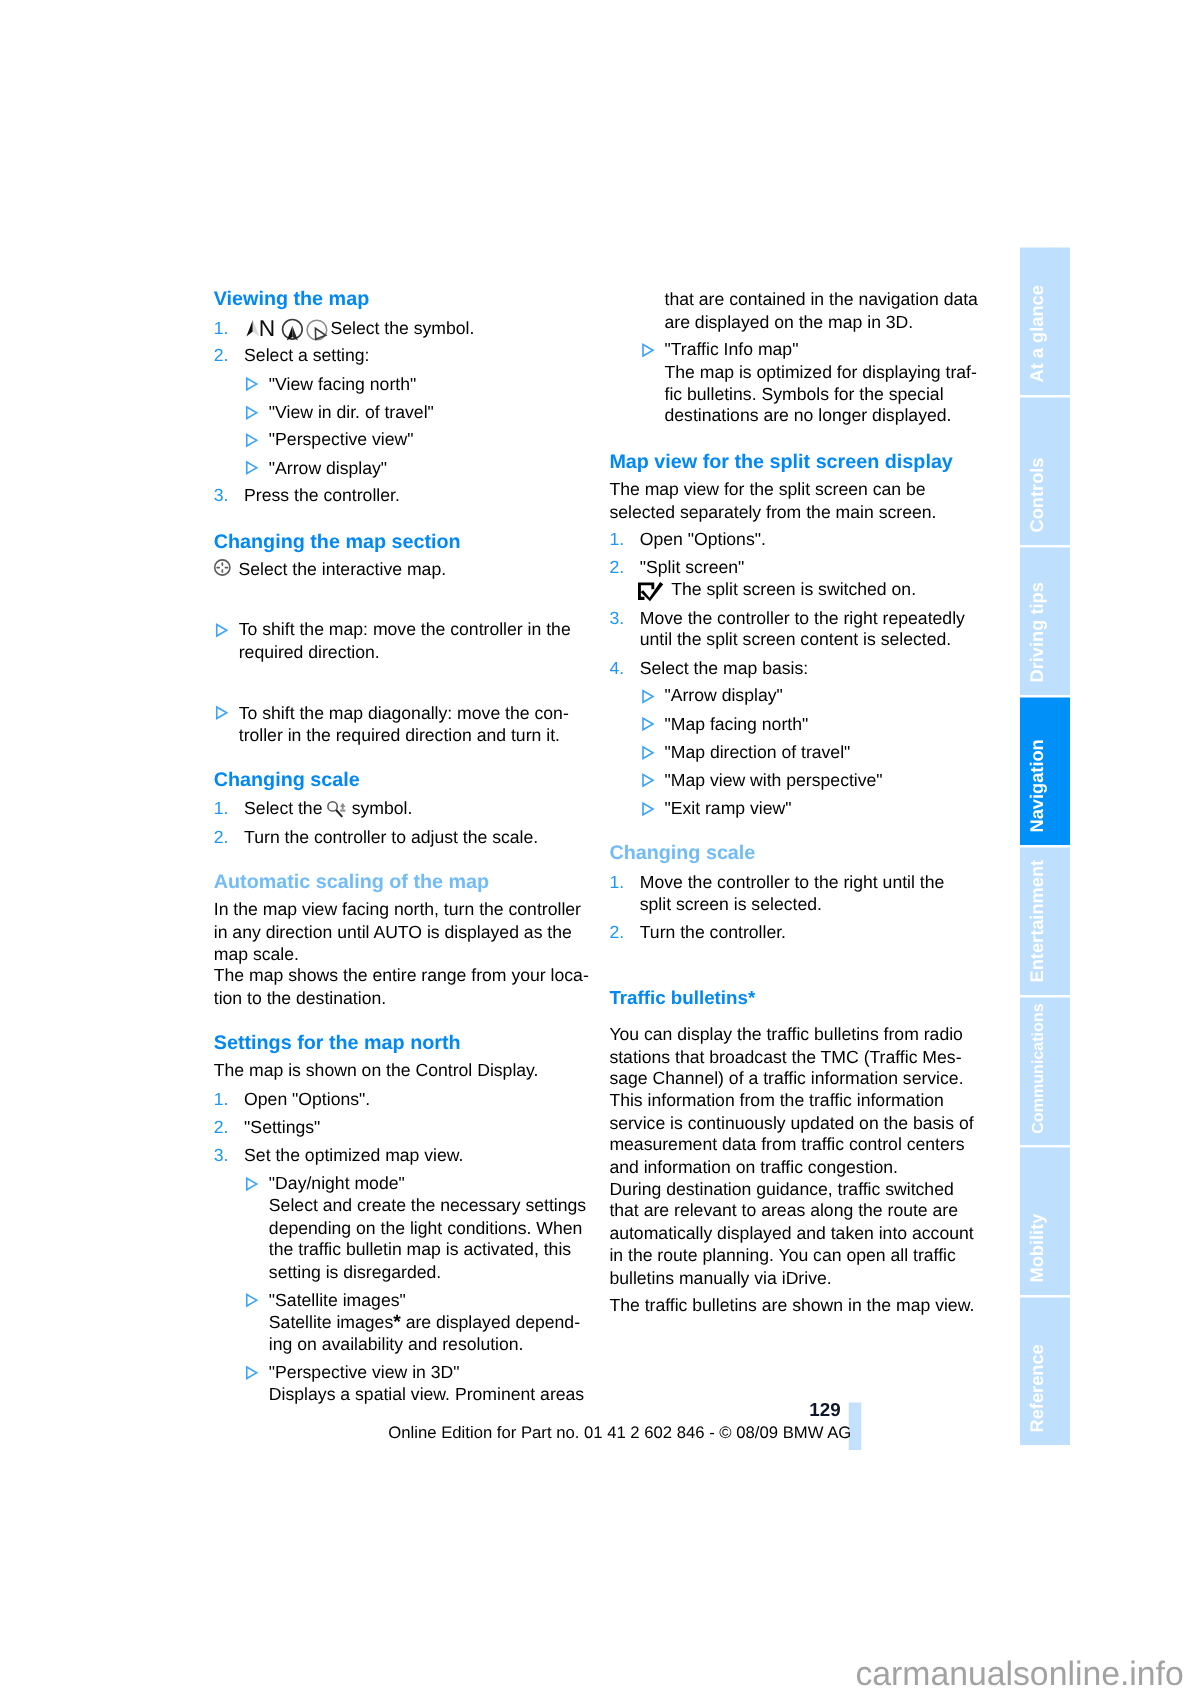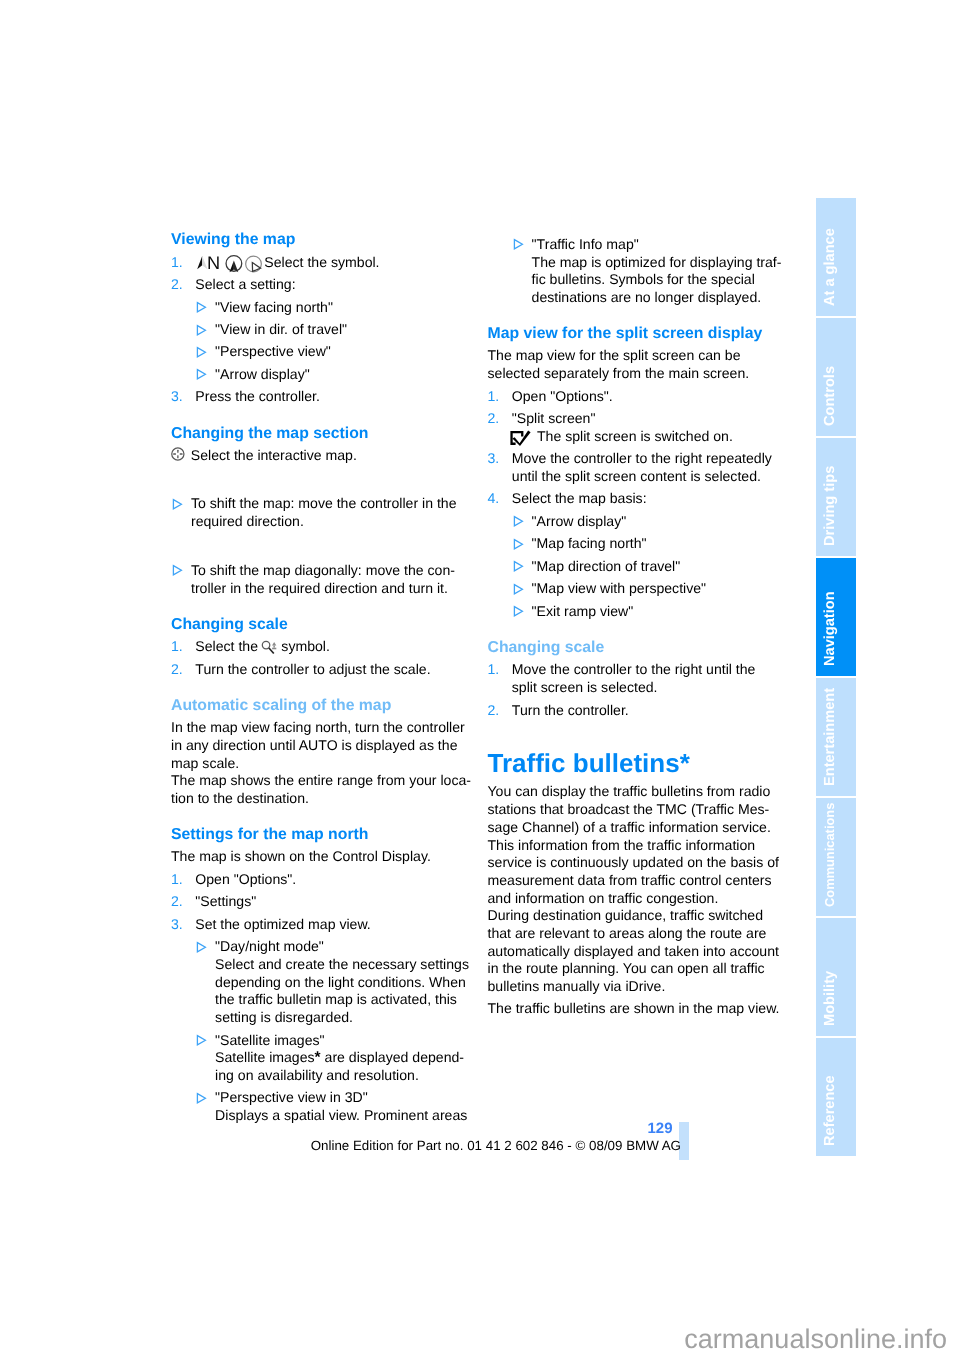--- a/index.html
+++ b/index.html
@@ -8,21 +8,21 @@
   .page{position:relative;width:960px;height:1358px;overflow:hidden;background:#fff;}
 
   
   .col{position:absolute;width:320px;font-size:14.1px;line-height:17.7px;color:#000;}
   .col-left{left:171px;top:231.2px;}
   .col-right{left:487.5px;top:231.2px;}
 
   h1.sec{font-size:15.8px;font-weight:bold;color:#0088f5;margin:18.7px 0 4.3px 0;line-height:17.7px;}
   h2.sec{font-size:15.8px;font-weight:bold;color:#71bcf7;margin:18.7px 0 4.3px 0;line-height:17.7px;}
   h1.sec.first{margin-top:0;}
-  h1.sec.big{font-size:26px;line-height:17.7px;margin:35.5px 0 10.9px 0;}
+  h1.sec.big{font-size:15px;line-height:17.7px;margin:35.5px 0 10.9px 0;}
 
   p.body{margin:0;}
   b.ast{font-weight:bold;font-size:15.5px;}
   h1.sec b.ast, h2.sec b.ast{font-size:inherit;}
   p.body.newpara{margin-top:4.6px;}
 
   
   .row{display:flex;margin-top:4.75px;}
   .num{color:#1e96f5;width:24.3px;flex:0 0 24.3px;}
   .rowtext{flex:1;}
@@ -47,21 +47,21 @@
   
   .tabs{position:absolute;left:816px;top:198px;width:40px;}
   .tab{width:40px;height:118px;margin-bottom:2px;position:relative;background:#bedffd;overflow:hidden;}
   .tab.active{background:#0090f7;}
   .tab span{position:absolute;left:6px;bottom:-6px;
             transform-origin:0 0;transform:rotate(-90deg);
             white-space:nowrap;color:#fff;font-size:14.6px;font-weight:bold;}
 
   
   .pagenum{position:absolute;left:0;top:1120.4px;width:672.5px;text-align:right;
-           font-size:15px;font-weight:bold;line-height:17px;color:#3b82f6;}
+           font-size:15px;font-weight:bold;line-height:17px;color:#0f172a;}
   .footline{position:absolute;left:16px;top:1137.4px;width:665px;text-align:right;
             font-size:13.35px;line-height:17px;color:#000;}
   .footbar{position:absolute;left:679.4px;top:1121.9px;width:9.4px;height:38px;background:#c3e0fc;}
   .watermark{position:absolute;left:0;top:1324px;width:947px;text-align:right;
              font-size:27px;line-height:30px;color:#a2a2a2;}
 
   
   .ico{position:absolute;left:0;overflow:visible;}
   .iw{display:inline-block;position:relative;height:0;vertical-align:baseline;line-height:0;font-size:0;}
   .icgrp{font-size:0;line-height:0;white-space:nowrap;}
@@ -239,20 +239,27 @@
           <span class="btitle">"Perspective view in 3D"</span>
           <span class="bbody">
             <span class="ln">Displays a spatial view. Prominent areas</span>
           </span>
         </span>
       </div>
   </div>
 
   <div class="col col-right">
 
+    <div class="brow nomargin">
+        <span class="bul"></span>
+        <span class="btext">
+          <span class="ln">that are contained in the navigation data</span>
+          <span class="ln">are displayed on the map in 3D.</span>
+        </span>
+      </div>
 
     <div class="brow">
         <span class="bul"><span class="iw" style="width:11px"><svg class="ico ico-tri" width="11" height="12" viewBox="0 0 11 12" style="top:-10.5px;left:0px">
               <path d="M1.4 1.6 L9.4 6.2 L1.4 10.8 Z" fill="none" stroke="#3fa4f7" stroke-width="1.3" stroke-linejoin="miter"></path>
             </svg></span></span>
         <span class="btext">
           <span class="btitle">"Traffic Info map"</span>
           <span class="bbody">
             <span class="ln">The map is optimized for displaying traf-</span>
             <span class="ln">fic bulletins. Symbols for the special</span>

